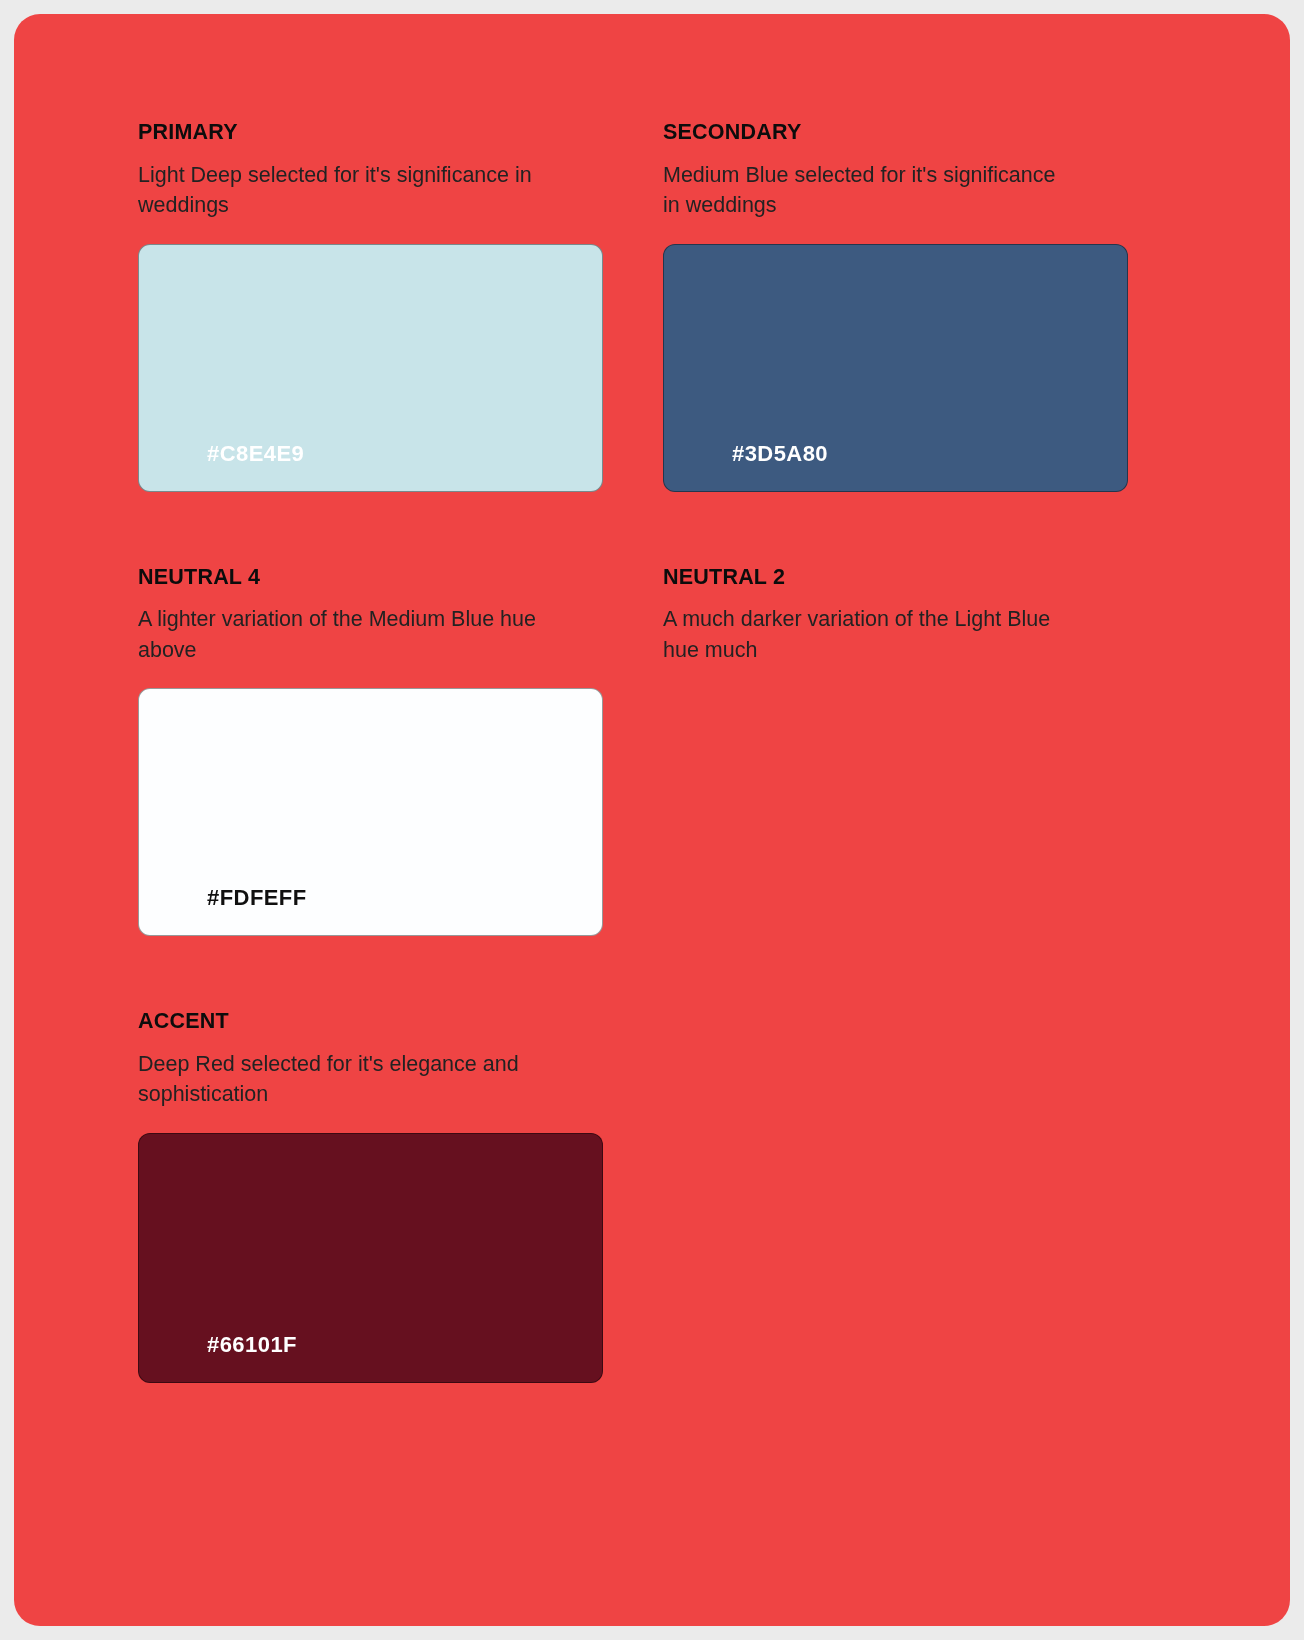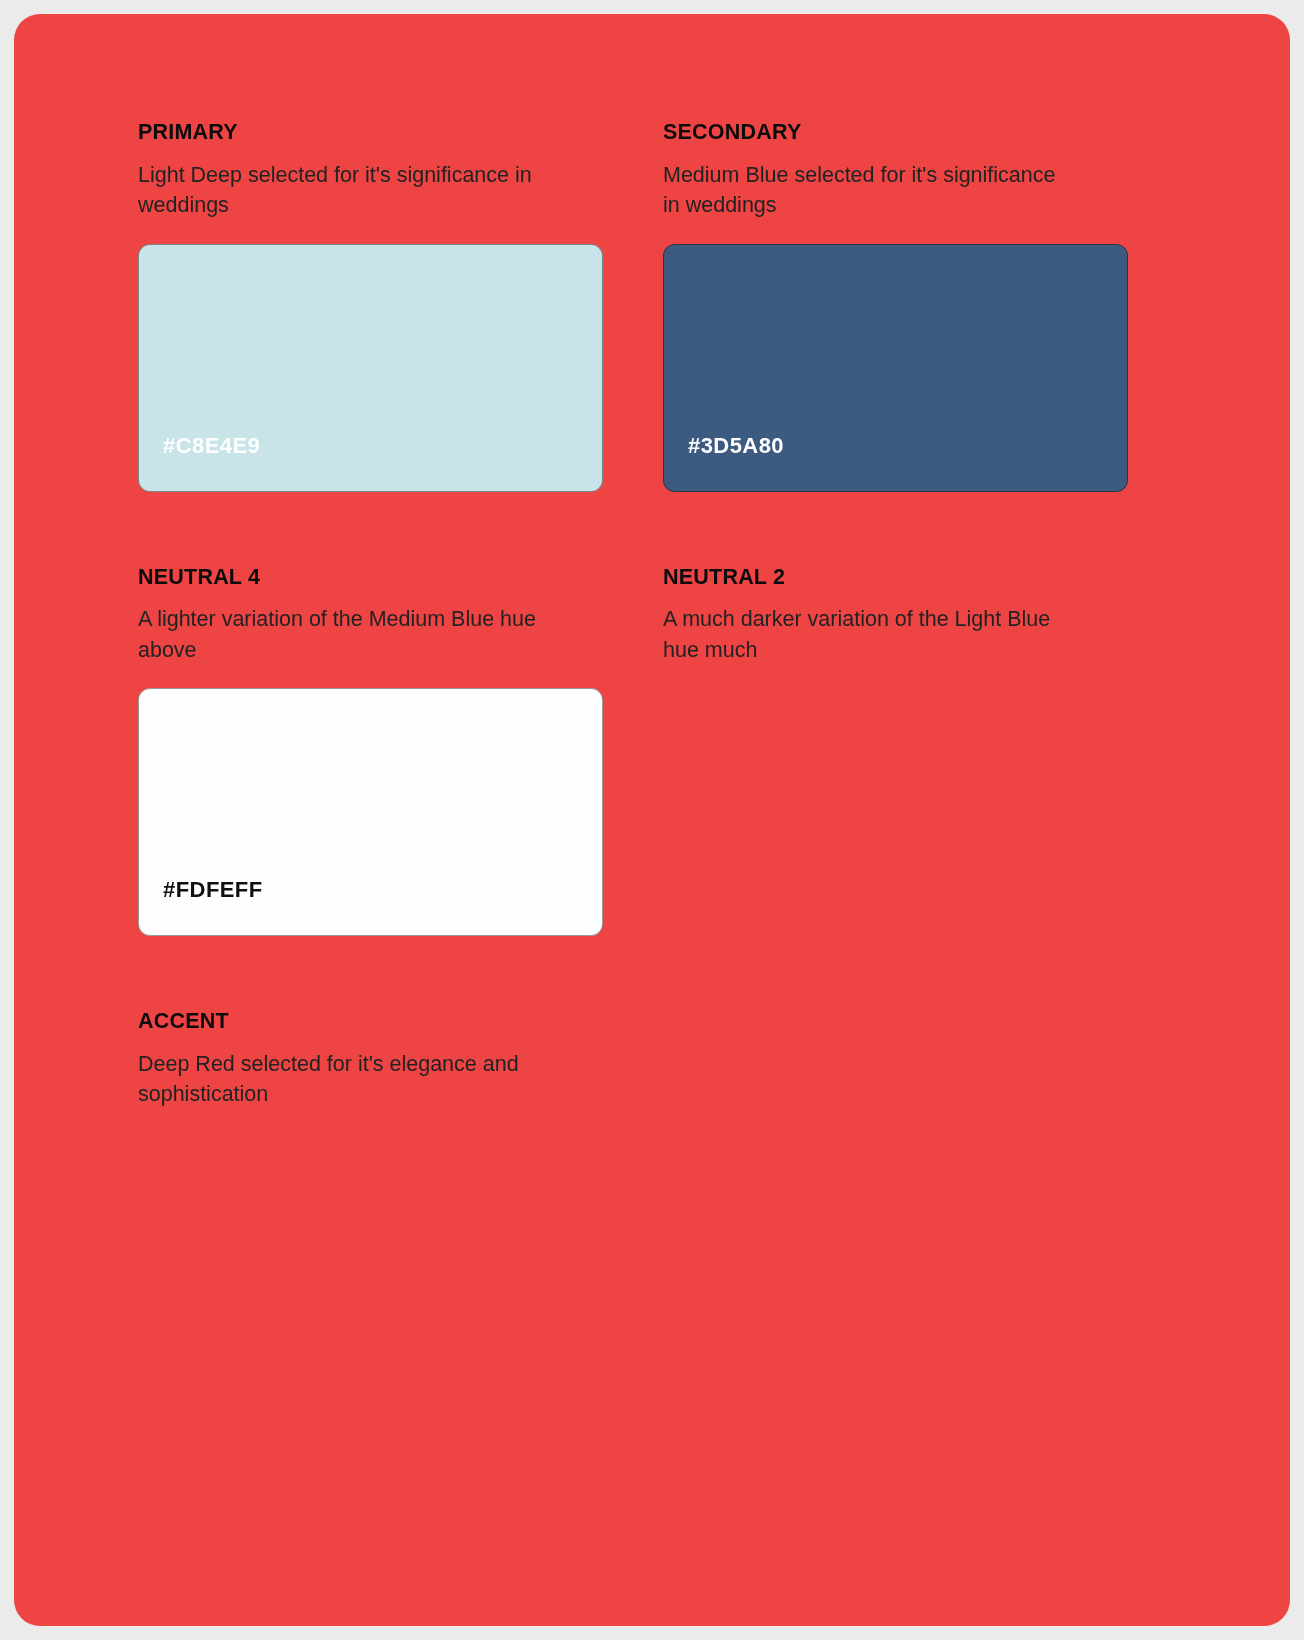--- a/index.html
+++ b/index.html
@@ -65,22 +65,23 @@
     border-radius: 12px;
     border: 1px solid rgba(0,0,0,0.40);
     display: flex;
     align-items: flex-end;
   }
 
   .swatch-hex {
     font-size: 22px;
     font-weight: bold;
     letter-spacing: 0.02em;
-    padding: 0 0 34px 24px;
+    padding: 0 0 26px 24px;
     line-height: 1;
+    margin-left: 44px;
   }
 
   .hex-light { color: #ffffff; }
   .hex-dark  { color: #101010; }
 
   .entry-accent .swatch { height: 250px; }
 </style>
 </head>
 <body style="background: rgb(235, 235, 235);">
 
@@ -113,16 +114,19 @@
     </div>
 
     <div class="swatch-entry entry-neutral-2">
       <div class="entry-title">NEUTRAL 2</div>
       <div class="entry-desc">A much darker variation of the Light Blue hue much</div>
     </div>
 
     <div class="swatch-entry entry-accent">
       <div class="entry-title">ACCENT</div>
       <div class="entry-desc">Deep Red selected for it's elegance and sophistication</div>
+      <div class="swatch" style="background-color: rgb(102, 16, 31);">
+        <span class="swatch-hex hex-light">#66101F</span>
+      </div>
     </div>
 
   </div>
 </div>
 
 </body></html>

